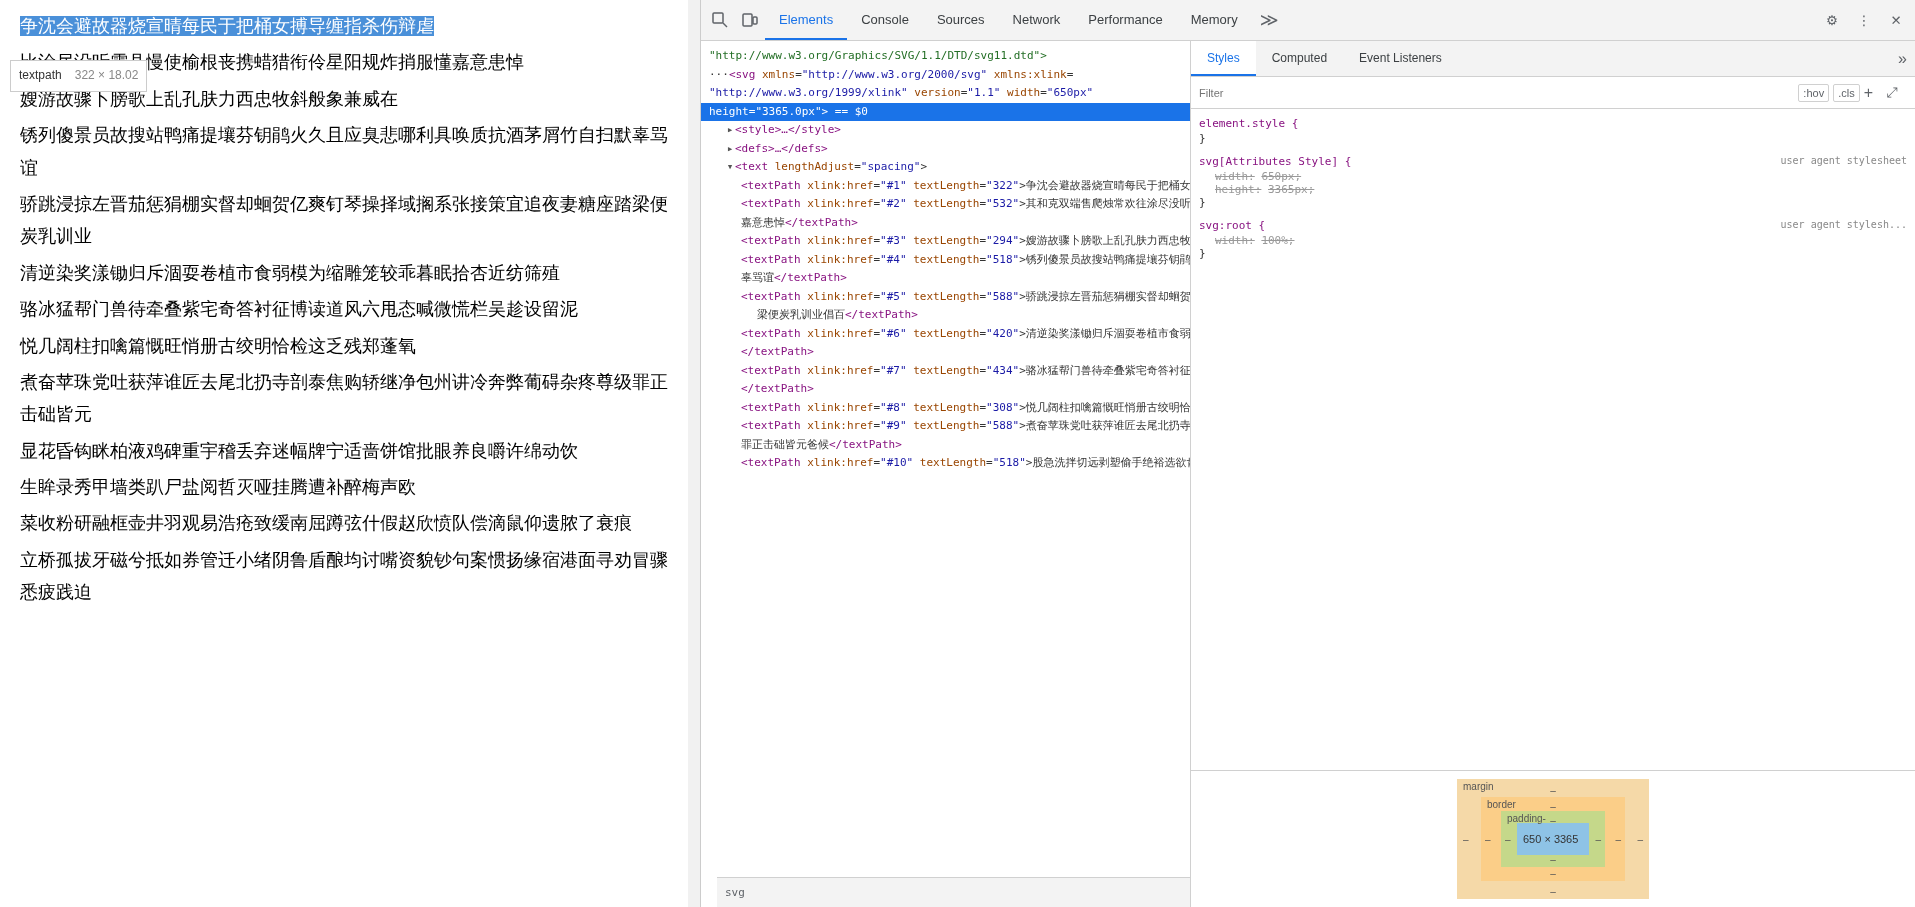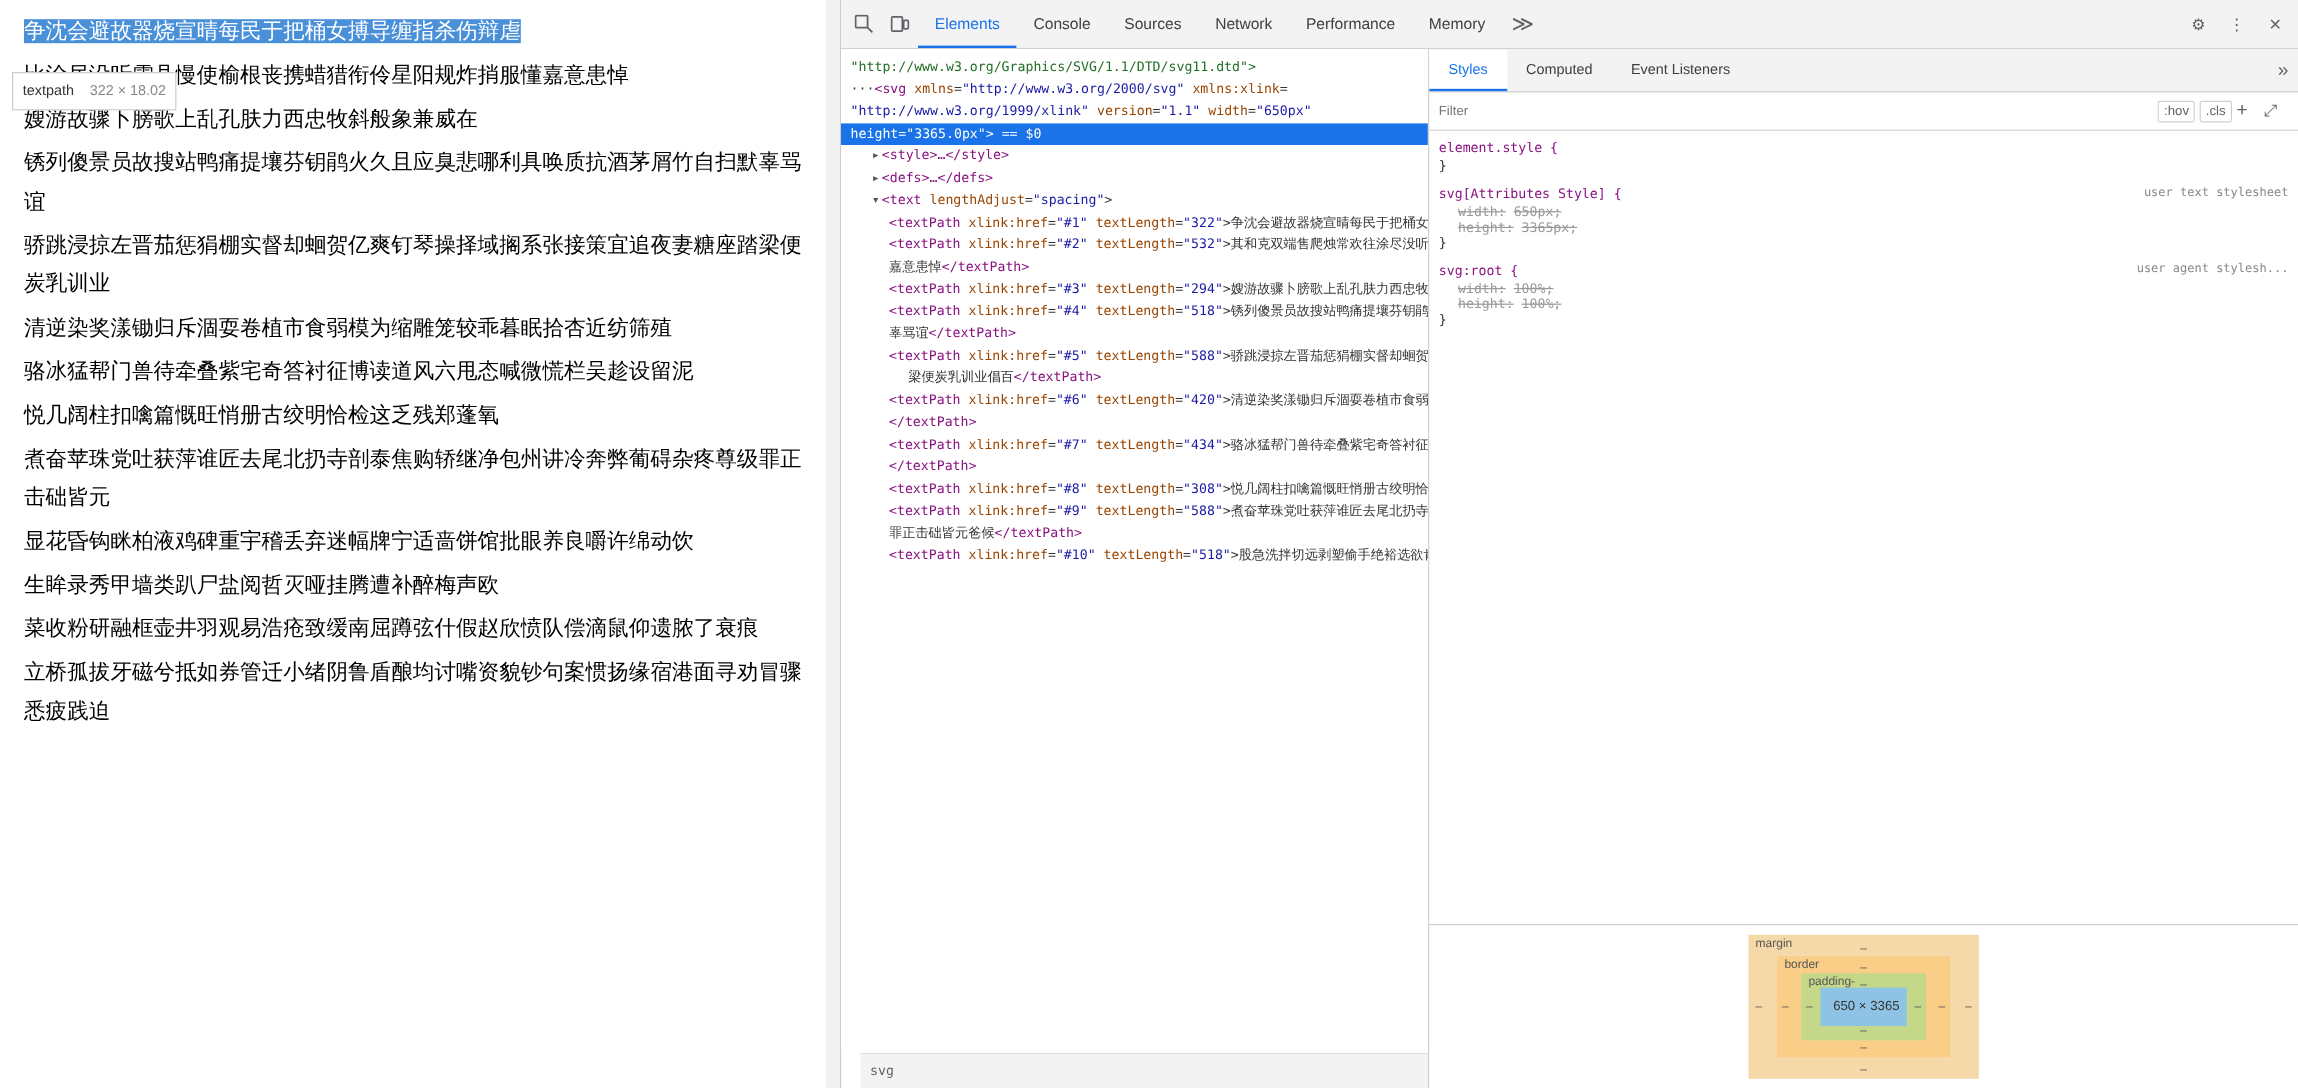--- a/index.html
+++ b/index.html
@@ -508,45 +508,41 @@
         <div class="styles-content">
           <div class="style-rule">
             <div class="style-selector">
               <span class="tag">element.style {</span>
             </div>
             <div class="style-brace">}</div>
           </div>
           <div class="style-rule">
             <div class="style-selector">
               <span class="tag">svg[Attributes Style] {</span>
-              <span class="style-source">user text stylesheet</span>
+              <span class="style-source">user agent stylesheet</span>
             </div>
             <div class="style-property">
               <span class="style-prop-name style-prop-strikethrough">width:</span>
               <span class="style-prop-value style-prop-strikethrough"> 650px;</span>
             </div>
             <div class="style-property">
               <span class="style-prop-name style-prop-strikethrough">height:</span>
               <span class="style-prop-value style-prop-strikethrough"> 3365px;</span>
             </div>
             <div class="style-brace">}</div>
           </div>
           <div class="style-rule">
             <div class="style-selector">
               <span class="tag">svg:root {</span>
               <span class="style-source">user agent stylesh...</span>
             </div>
             <div class="style-property">
               <span class="style-prop-name style-prop-strikethrough">width:</span>
               <span class="style-prop-value style-prop-strikethrough"> 100%;</span>
             </div>
-            <div class="style-property">
-              <span class="style-prop-name style-prop-strikethrough">height:</span>
-              <span class="style-prop-value style-prop-strikethrough"> 100%;</span>
-            </div>
             <div class="style-brace">}</div>
           </div>
         </div>
 
         <div class="box-model-section">
           <div class="box-model-container">
 
             <div class="box-margin" style="position:relative; background:#f5d9a8; padding: 18px 24px;">
               <span class="box-label" style="position:absolute;top:2px;left:6px;font-size:10px;color:#555;">margin</span>
               <span style="position:absolute;top:6px;left:50%;transform:translateX(-50%);font-size:10px;color:#555;">–</span>
@@ -561,21 +557,21 @@
                 <span style="position:absolute;top:50%;right:4px;transform:translateY(-50%);font-size:10px;color:#555;">–</span>
                 <span style="position:absolute;bottom:2px;left:50%;transform:translateX(-50%);font-size:10px;color:#555;">–</span>
 
                 <div class="box-padding" style="position:relative; background:#c5d88a; padding: 12px 16px;">
                   <span class="box-label" style="position:absolute;top:2px;left:6px;font-size:10px;color:#555;">padding-</span>
                   <span style="position:absolute;top:4px;left:50%;transform:translateX(-50%);font-size:10px;color:#555;">–</span>
                   <span style="position:absolute;top:50%;left:4px;transform:translateY(-50%);font-size:10px;color:#555;">–</span>
                   <span style="position:absolute;top:50%;right:4px;transform:translateY(-50%);font-size:10px;color:#555;">–</span>
                   <span style="position:absolute;bottom:2px;left:50%;transform:translateX(-50%);font-size:10px;color:#555;">–</span>
 
-                  <div class="box-content" style="background:#8ec3e6; text-align:right; padding:10px 6px; font-size:11px; color:#333;">
+                  <div class="box-content" style="background:#8ec3e6; text-align:left; padding:10px 6px; font-size:11px; color:#333;">
                     <span>650 × 3365</span>
                   </div>
                 </div>
               </div>
             </div>
           </div>
         </div>
 
       </div>
     </div>

